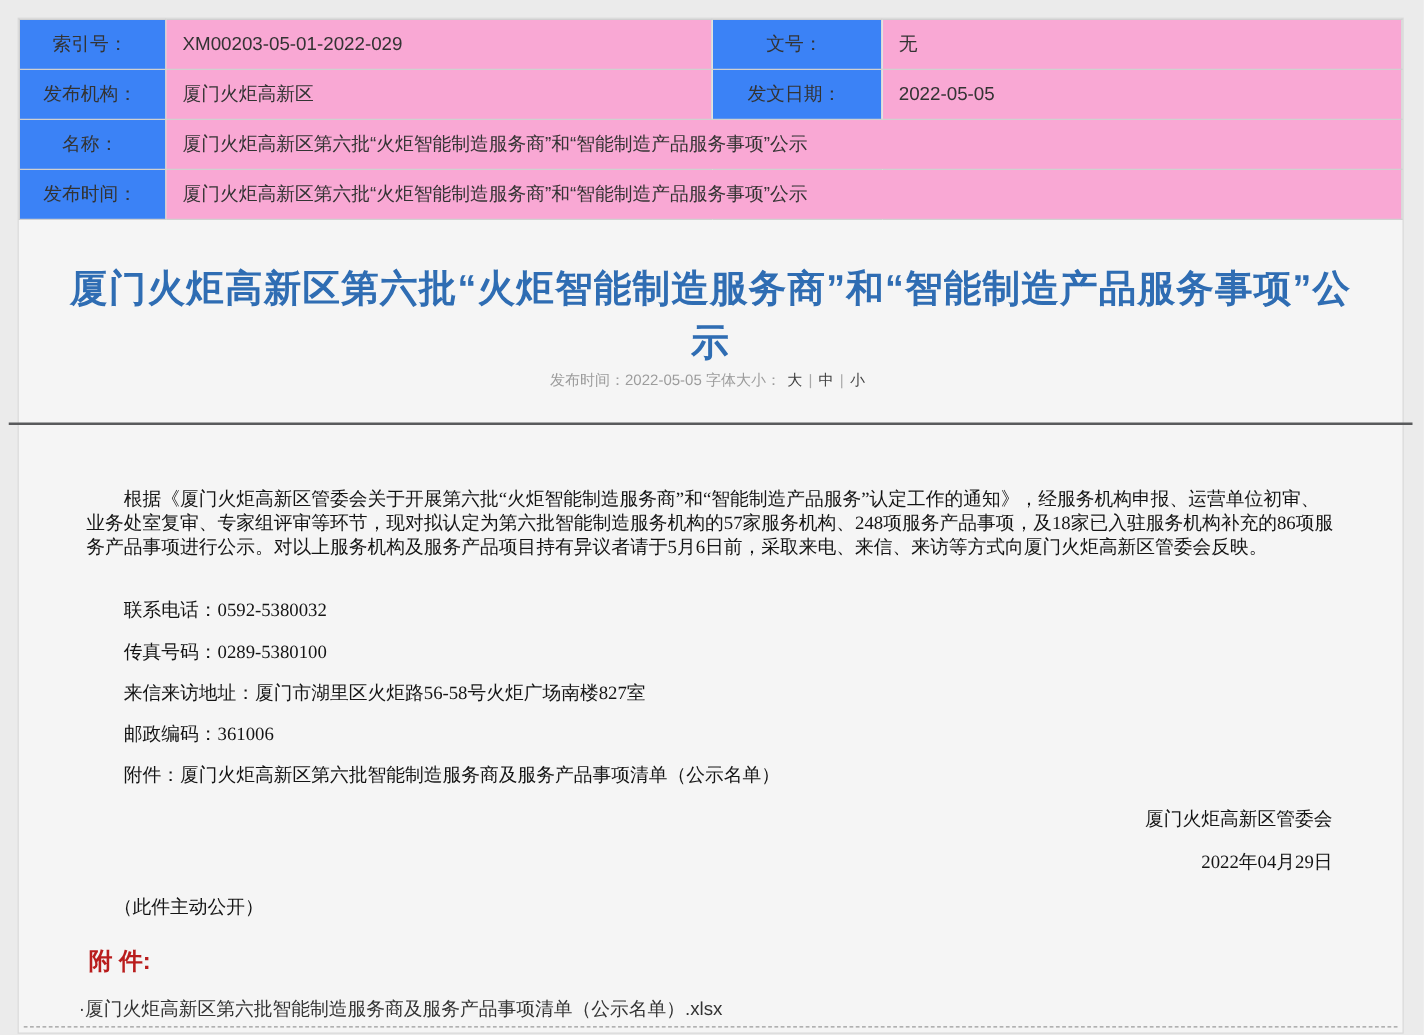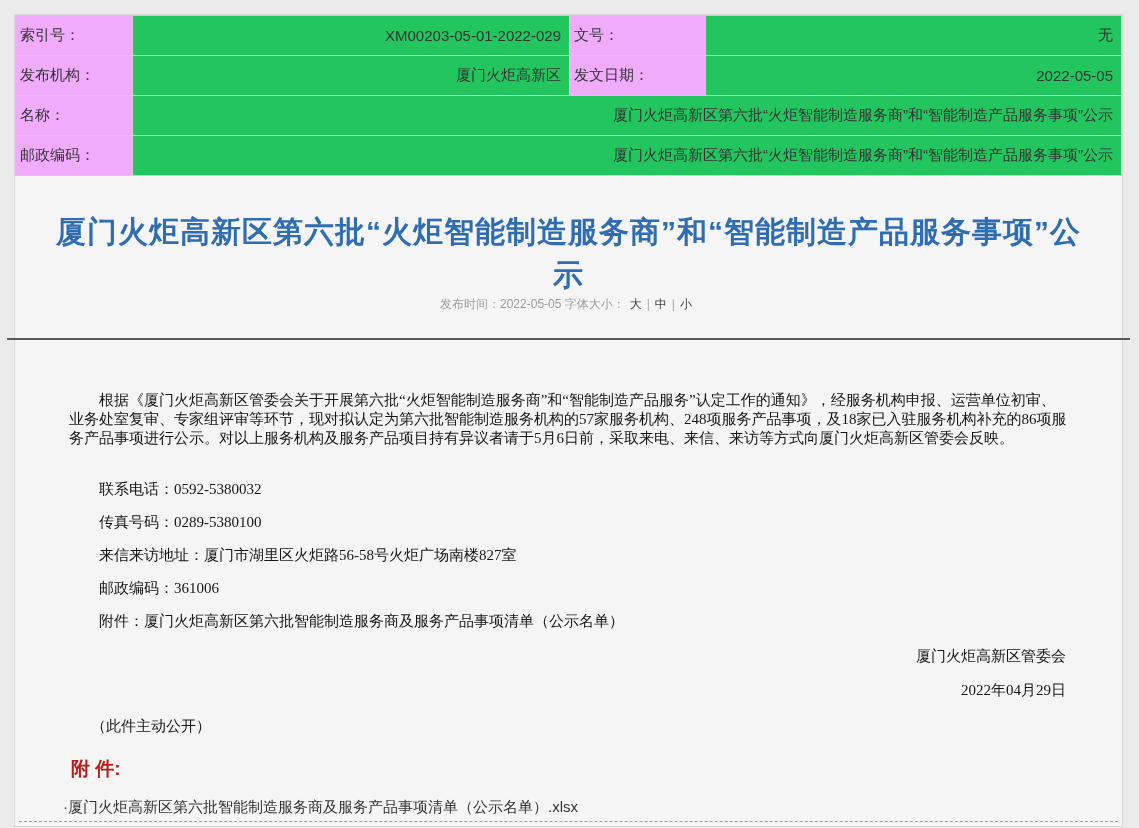--- a/index.html
+++ b/index.html
@@ -26,27 +26,27 @@
   table.info td{
     border:1px solid #d0d0d0;
     height:40px;
     font-size:15px;
     color:#333;
     box-sizing:border-box;
     overflow:hidden;
     white-space:nowrap;
   }
   td.lbl{
-    background:#f0abfc;
-    text-align:left;
+    background:#3b82f6;
+    text-align:center;
     padding:0 8px 0 4px;
   }
   td.val{
-    background:#22c55e;
-    text-align:right;
+    background:#f9a8d4;
+    text-align:left;
     padding:0 8px 0 13px;
   }
   
   .title{
     margin:34px 28px 0;
     text-align:center;
     font-size:30px;
     font-weight:bold;
     line-height:43px;
     color:#2f6db3;
@@ -139,21 +139,21 @@
       <td class="lbl">发布机构：</td>
       <td class="val">厦门火炬高新区</td>
       <td class="lbl">发文日期：</td>
       <td class="val">2022-05-05</td>
     </tr>
     <tr>
       <td class="lbl">名称：</td>
       <td class="val" colspan="3">厦门火炬高新区第六批“火炬智能制造服务商”和“智能制造产品服务事项”公示</td>
     </tr>
     <tr>
-      <td class="lbl">邮政编码：</td>
+      <td class="lbl">发布时间：</td>
       <td class="val" colspan="3">厦门火炬高新区第六批“火炬智能制造服务商”和“智能制造产品服务事项”公示</td>
     </tr>
   </tbody>
     </table>
 
   <div class="title">厦门火炬高新区第六批“火炬智能制造服务商”和“智能制造产品服务事项”公示</div>
 
   <div class="meta">
     <span>发布时间：2022-05-05 字体大小：</span><span class="size-opt">大</span><span class="sep">|</span><span class="size-opt">中</span><span class="sep">|</span><span class="size-opt">小</span>
   </div>

